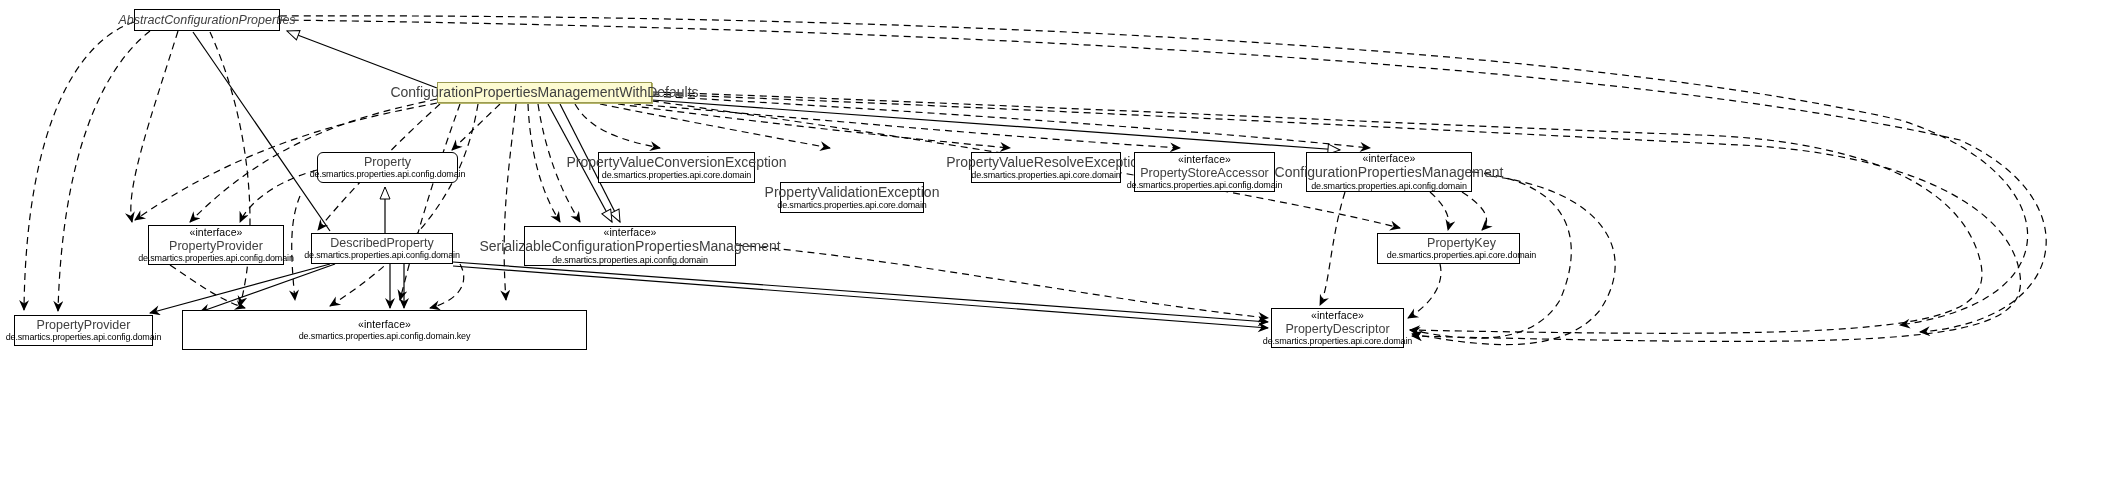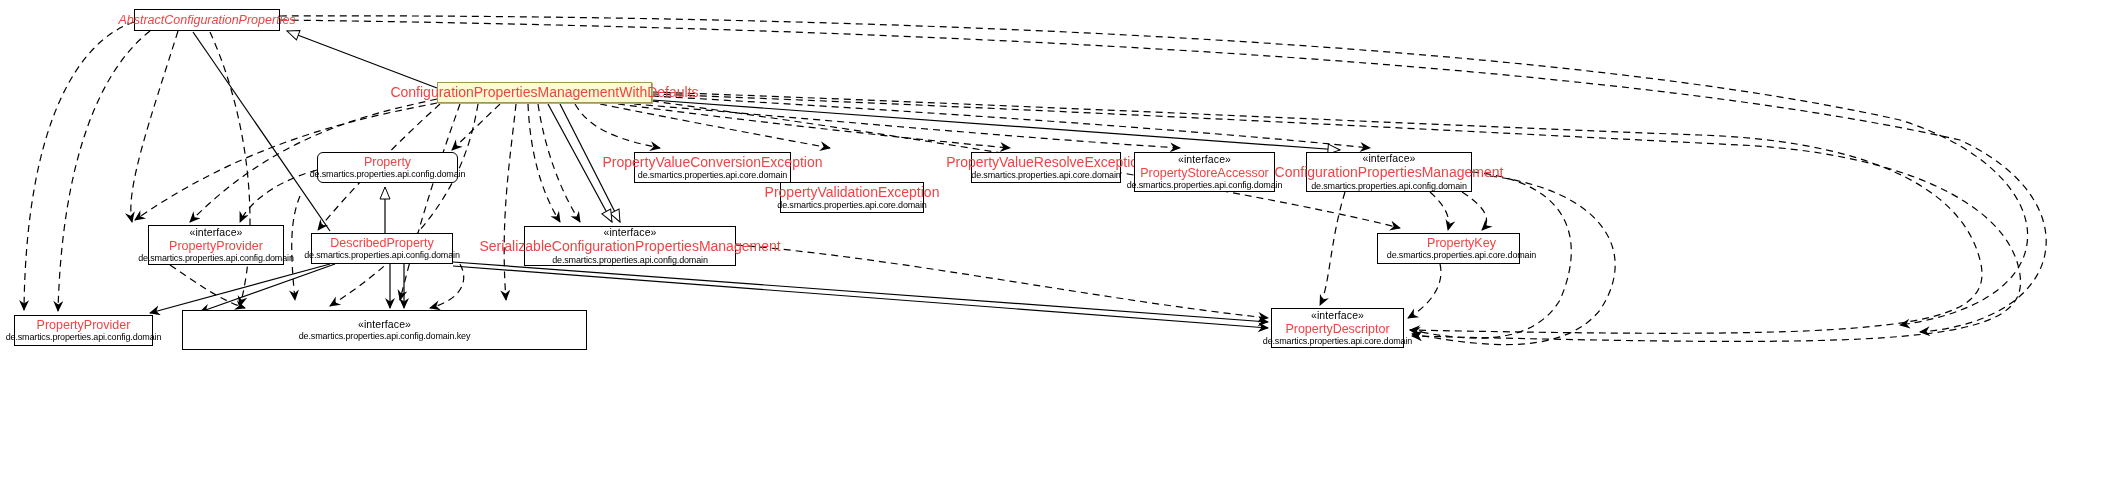--- a/index.html
+++ b/index.html
@@ -45,21 +45,21 @@
     border: 1px solid #9a9a52;
     box-shadow: 1px 1px 0 #b5b56a;
   }
   .stereotype {
     font-size: 10.5px;
     color: #000;
     letter-spacing: 0.1px;
   }
   .node-name {
     font-size: 12.5px;
-    color: #ef4444;
+    color: #404040;
   }
   .node-name.abstract {
     font-style: italic;
   }
   .node-pkg {
     font-size: 9px;
     color: #000;
     letter-spacing: -0.15px;
   }
   .node-name.tiny { font-size: 14px; }
@@ -148,21 +148,21 @@
 
   <div class="uml-node highlight" style="left:437px; top:82px; width:215px; height:21px;">
     <div class="node-name tiny">ConfigurationPropertiesManagementWithDefaults</div>
   </div>
 
   <div class="uml-node" style="left:317px; top:152px; width:141px; height:31px;border-radius:6px;">
     <div class="node-name">Property</div>
     <div class="node-pkg">de.smartics.properties.api.config.domain</div>
   </div>
 
-  <div class="uml-node" style="left:598px; top:152px; width:157px; height:31px;margin-left:36px;">
+  <div class="uml-node" style="left:598px; top:152px; width:157px; height:31px;">
     <div class="node-name tiny">PropertyValueConversionException</div>
     <div class="node-pkg">de.smartics.properties.api.core.domain</div>
   </div>
 
   <div class="uml-node" style="left:780px; top:152px; width:144px; height:31px;margin-top:30px;">
     <div class="node-name tiny">PropertyValidationException</div>
     <div class="node-pkg">de.smartics.properties.api.core.domain</div>
   </div>
 
   <div class="uml-node" style="left:955px; top:152px; width:150px; height:31px;margin-left:16px;">

